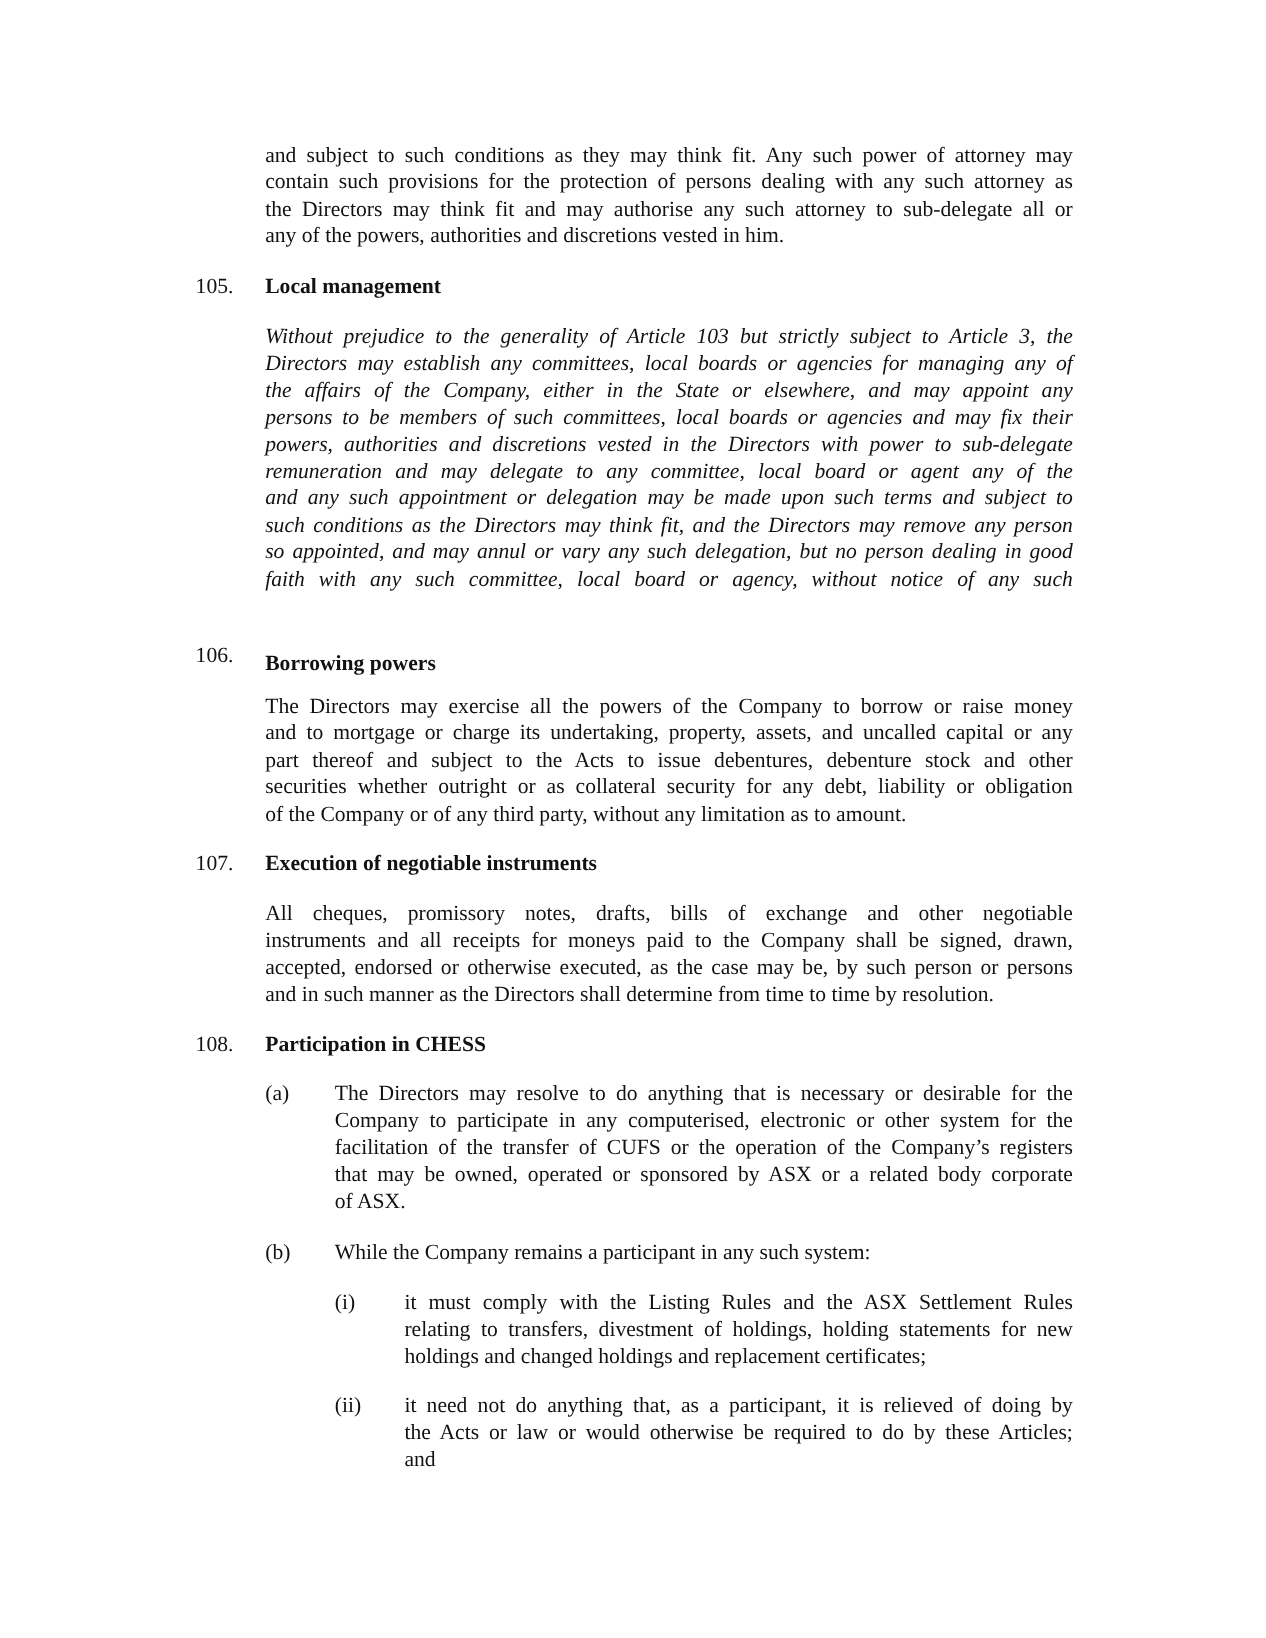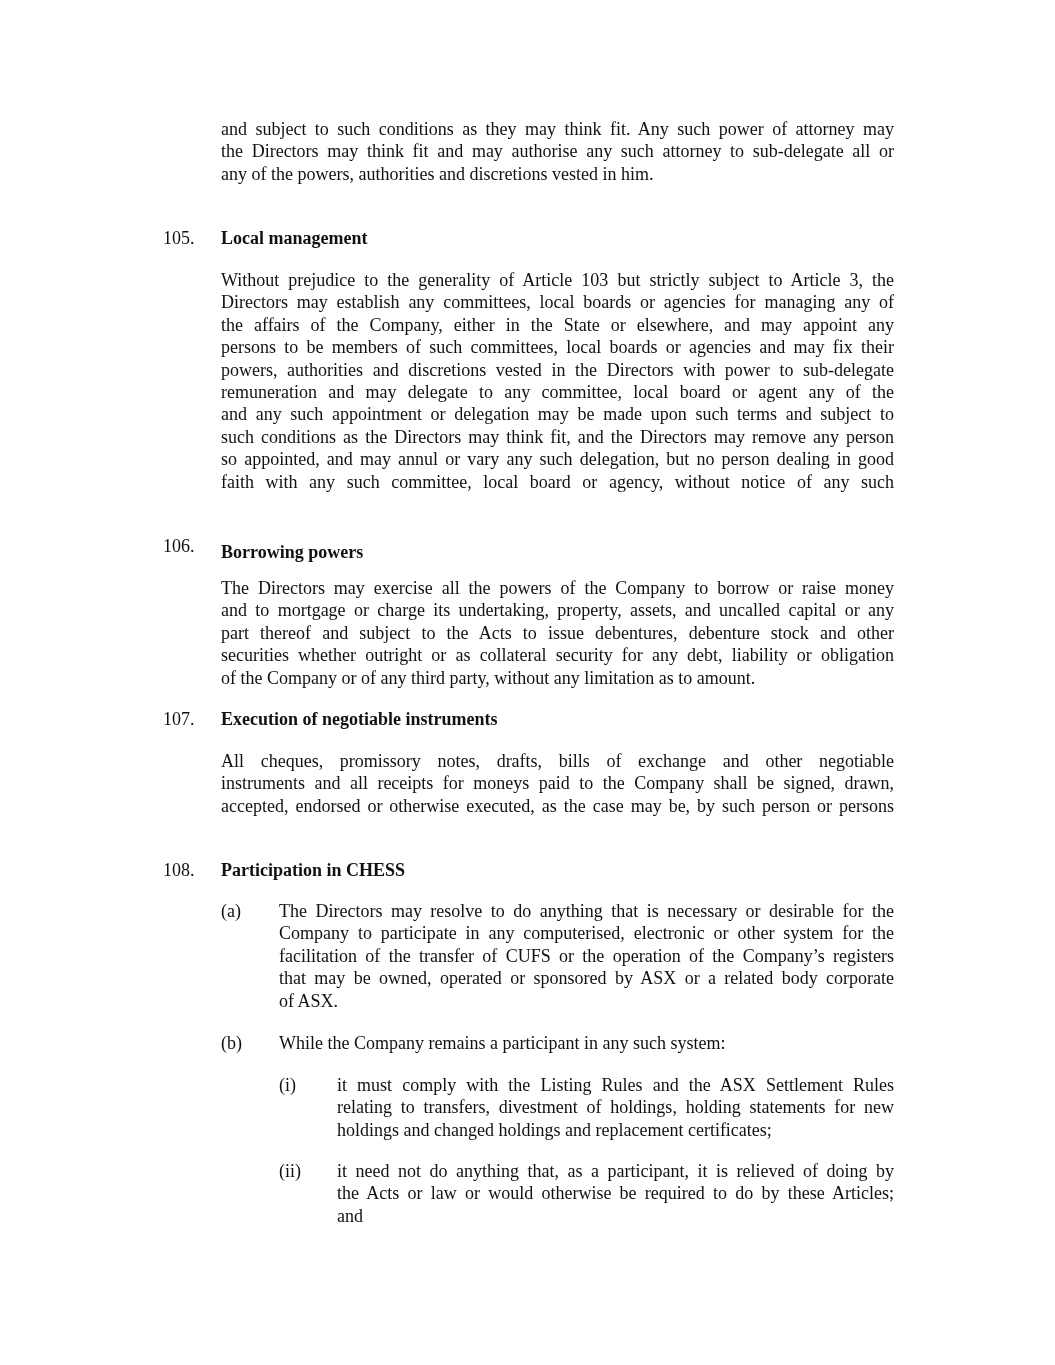--- a/index.html
+++ b/index.html
@@ -10,27 +10,28 @@
   .line.last { text-align-last: left; }
   .num { position: absolute; line-height: 22.4px; }
   .head { position: absolute; font-weight: bold; line-height: 22.4px; }
   .lbl { position: absolute; line-height: 22.4px; }
 </style>
 </head>
 <body>
 
 <div class="blk" style="left:221px; top:118px; width:673px;">
   <span class="line">and subject to such conditions as they may think fit.  Any such power of attorney may</span>
+  <span class="line">contain such provisions for the protection of persons dealing with any such attorney as</span>
   <span class="line">the Directors may think fit and may authorise any such attorney to sub-delegate all or</span>
   <span class="line last">any of the powers, authorities and discretions vested in him.</span>
 </div>
 
 <span class="num" style="left:163px; top:227px;">105.</span>
 <span class="head" style="left:221px; top:227px;">Local management</span>
-<div class="blk" style="left:221px; top:269px; width:673px;">
+<div class="blk" style="left:221px; top:269px; width:673px;font-style:italic;">
   <span class="line">Without prejudice to the generality of Article 103 but strictly subject to Article 3, the</span>
   <span class="line">Directors may establish any committees, local boards or agencies for managing any of</span>
   <span class="line">the affairs of the Company, either in the State or elsewhere, and may appoint any</span>
   <span class="line">persons to be members of such committees, local boards or agencies and may fix their</span>
   <span class="line">powers, authorities and discretions vested in the Directors with power to sub-delegate</span>
   <span class="line">remuneration and may delegate to any committee, local board or agent any of the</span>
   <span class="line">and any such appointment or delegation may be made upon such terms and subject to</span>
   <span class="line">such conditions as the Directors may think fit, and the Directors may remove any person</span>
   <span class="line">so appointed, and may annul or vary any such delegation, but no person dealing in good</span>
   <span class="line">faith with any such committee, local board or agency, without notice of any such</span>
@@ -45,20 +46,21 @@
   <span class="line">securities whether outright or as collateral security for any debt, liability or obligation</span>
   <span class="line last">of the Company or of any third party, without any limitation as to amount.</span>
 </div>
 
 <span class="num" style="left:163px; top:708px;">107.</span>
 <span class="head" style="left:221px; top:708px;">Execution of negotiable instruments</span>
 <div class="blk" style="left:221px; top:750px; width:673px;">
   <span class="line">All cheques, promissory notes, drafts, bills of exchange and other negotiable</span>
   <span class="line">instruments and all receipts for moneys paid to the Company shall be signed, drawn,</span>
   <span class="line">accepted, endorsed or otherwise executed, as the case may be, by such person or persons</span>
+  <span class="line last">and in such manner as the Directors shall determine from time to time by resolution.</span>
 </div>
 
 <span class="num" style="left:163px; top:859px;">108.</span>
 <span class="head" style="left:221px; top:859px;">Participation in CHESS</span>
 
 <span class="lbl" style="left:221px; top:900px;">(a)</span>
 <div class="blk" style="left:279px; top:900px; width:615px;">
   <span class="line">The Directors may resolve to do anything that is necessary or desirable for the</span>
   <span class="line">Company to participate in any computerised, electronic or other system for the</span>
   <span class="line">facilitation of the transfer of CUFS or the operation of the Company’s registers</span>

